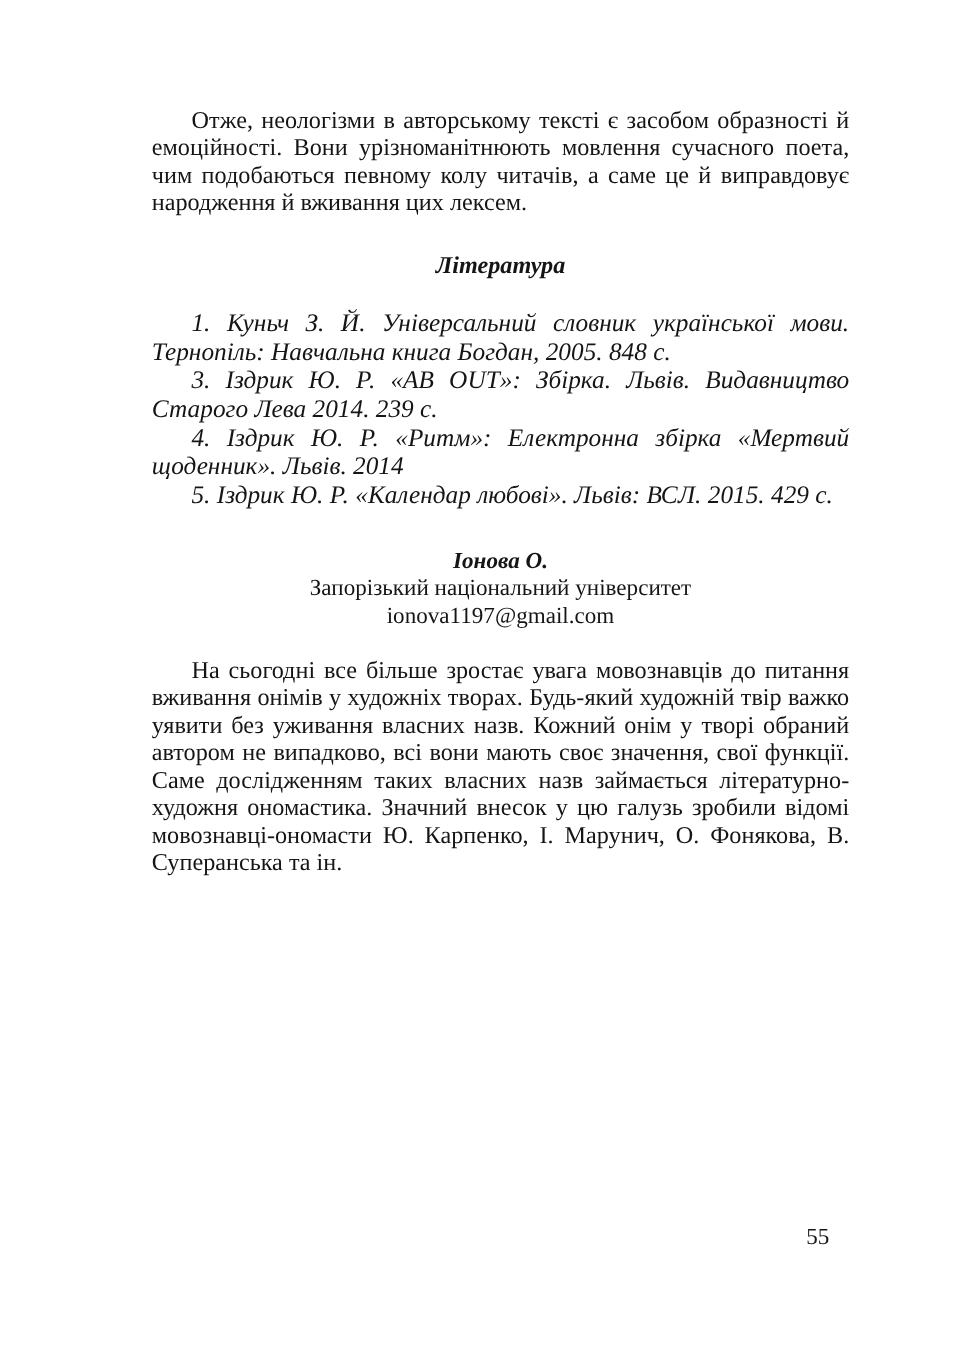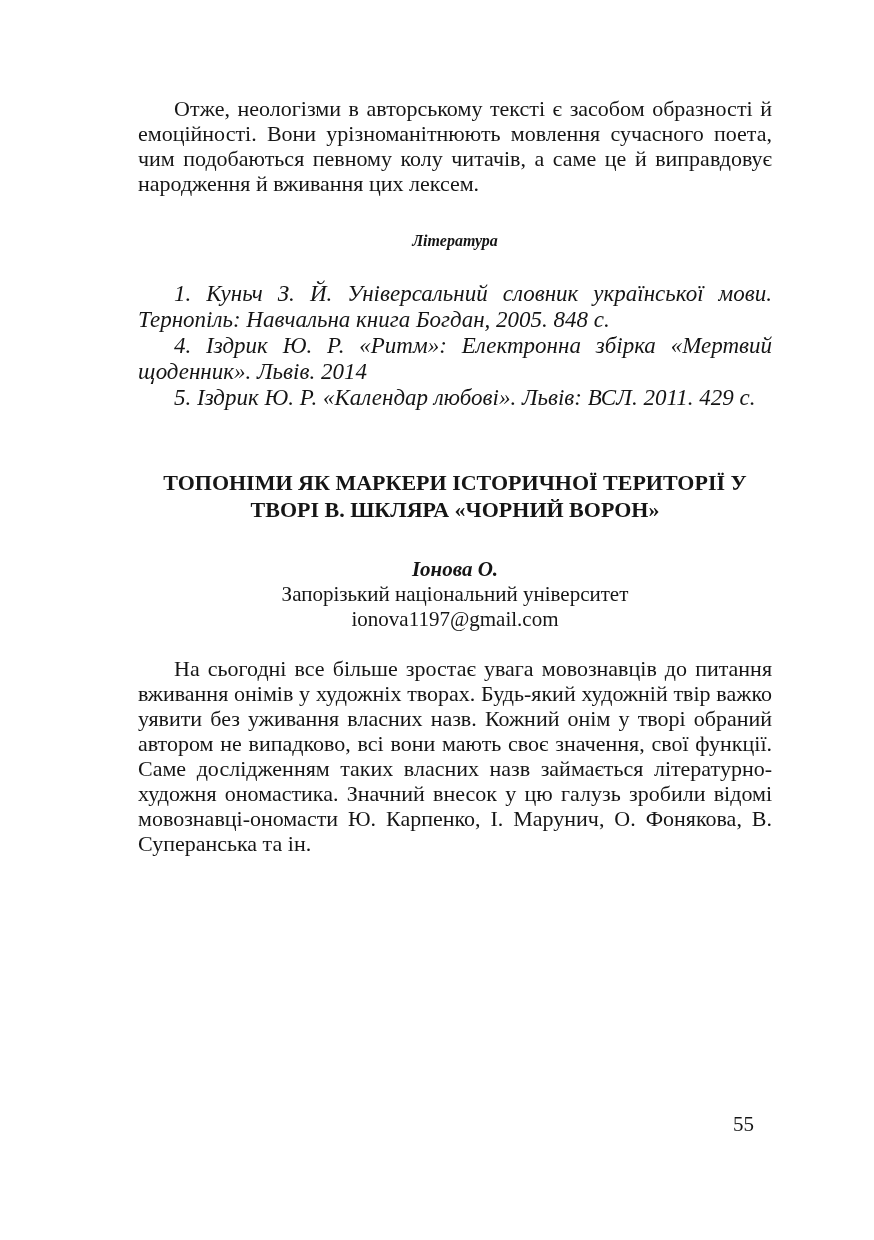--- a/index.html
+++ b/index.html
@@ -24,21 +24,21 @@
   }
   .body-text {
     margin: 0;
     font-size: 22px;
     line-height: 25px;
     text-align: justify;
     text-indent: 36px;
   }
   .lit-heading {
     margin: 32px 0 0 0;
-    font-size: 16px;
+    font-size: 22px;
     line-height: 25px;
     font-weight: bold;
     font-style: italic;
     text-align: center;
   }
   .refs { margin-top: 28px; }
   .ref {
     margin: 0;
     font-size: 23px;
     line-height: 26px;
@@ -82,25 +82,25 @@
 
 <div class="page">
   <div class="content">
 
     <p class="body-text">Отже, неологізми в авторському тексті є засобом образності й емоційності. Вони урізноманітнюють мовлення сучасного поета, чим подобаються певному колу читачів, а саме це й виправдовує народження й вживання цих лексем.</p>
 
     <h2 class="lit-heading">Література</h2>
 
     <div class="refs">
       <p class="ref">1. Куньч З. Й. Універсальний словник української мови. Тернопіль: Навчальна книга Богдан, 2005. 848 с.</p>
+      <p class="ref">3. Іздрик Ю. Р. «AB OUT»: Збірка. Львів. Видавництво Старого Лева 2014. 239 с.</p>
       <p class="ref">4. Іздрик Ю. Р. «Ритм»: Електронна збірка «Мертвий щоденник». Львів. 2014</p>
-      <p class="ref">5. Іздрик Ю. Р. «Календар любові». Львів: ВСЛ. 2011. 429 с.</p>
+      <p class="ref">5. Іздрик Ю. Р. «Календар любові». Львів: ВСЛ. 2015. 429 с.</p>
     </div>
 
-    <h1 class="article-title">ТОПОНІМИ ЯК МАРКЕРИ ІСТОРИЧНОЇ ТЕРИТОРІЇ У ТВОРІ В. ШКЛЯРА «ЧОРНИЙ ВОРОН»</h1>
 
     <div class="author-block">
       <p class="author-name">Іонова О.</p>
       <p>Запорізький національний університет</p>
       <p>ionova1197@gmail.com</p>
     </div>
 
     <div class="bodytext">
       <p class="body-text">На сьогодні все більше зростає увага мовознавців до питання вживання онімів у художніх творах. Будь-який художній твір важко уявити без уживання власних назв. Кожний онім у творі обраний автором не випадково, всі вони мають своє значення, свої функції. Саме дослідженням таких власних назв займається літературно-художня ономастика. Значний внесок у цю галузь зробили відомі мовознавці-ономасти Ю. Карпенко, І. Марунич, О. Фонякова, В. Суперанська та ін.</p>
     </div>

